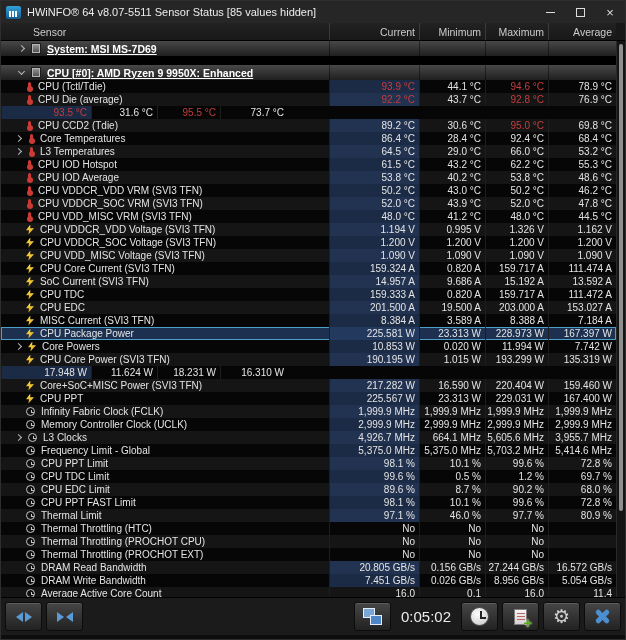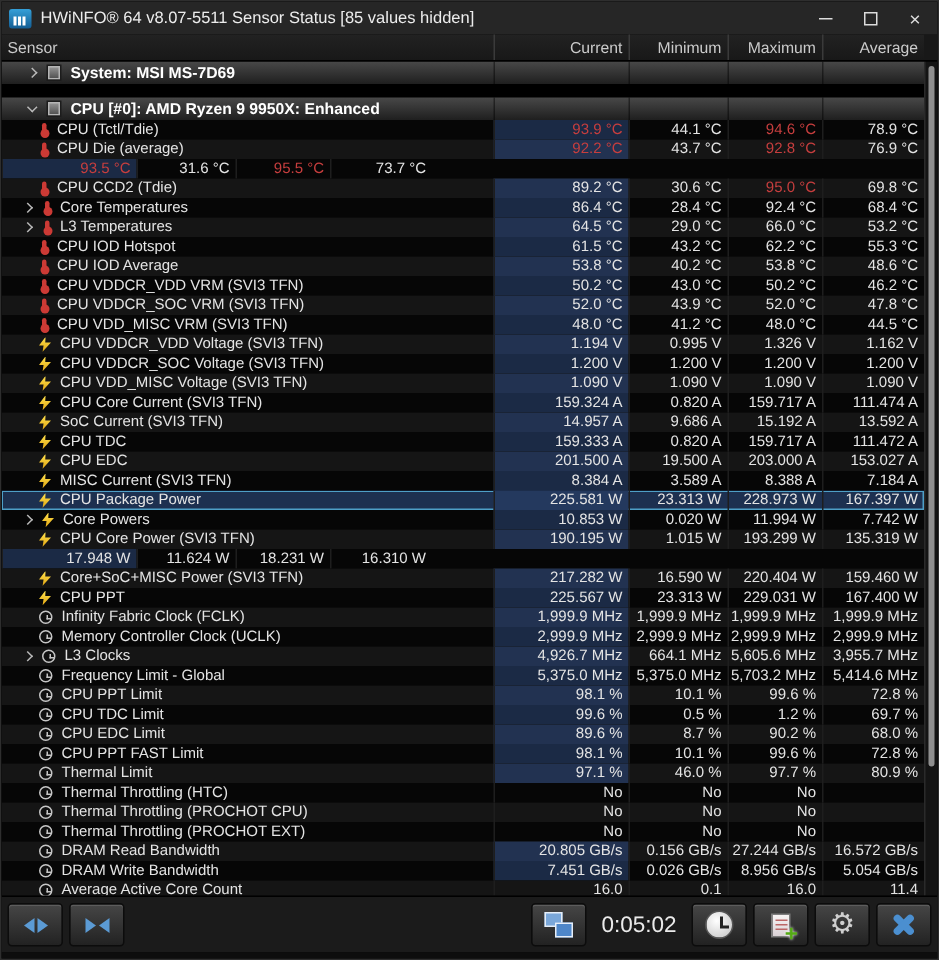--- a/index.html
+++ b/index.html
@@ -16,38 +16,38 @@
     background:linear-gradient(#35a0d8,#135d93);position:relative;flex:0 0 15px;}
   .appicon::before{content:"";position:absolute;left:3px;bottom:2px;width:2px;height:6px;background:#fff;
     box-shadow:3px 0 0 #fff,6px 0 0 #fff,3px -7px 0 -4px #fff;}
   .title{font-size:11px;color:#ededed;white-space:nowrap;overflow:hidden;flex:1;}
   .wctrl{width:30px;height:22px;display:flex;align-items:center;justify-content:center;flex:0 0 30px;}
   .min-glyph{width:9px;height:1px;background:#dcdcdc;}
   .max-glyph{width:9px;height:9px;border:1px solid #dcdcdc;}
   .close-glyph{color:#dcdcdc;font-size:13px;line-height:1;}
   
   .colheader{height:18px;flex:0 0 18px;display:flex;background:linear-gradient(#222,#181818);
-    border-bottom:1px solid #000;color:#cbcbcb;font-size:10.5px;align-items:flex-end;}
+    border-bottom:1px solid #000;color:#cbcbcb;font-size:10.5px;align-items:flex-end;padding-left:28px;}
   .colheader .h{height:100%;display:flex;align-items:center;border-left:1px solid #3a3a3a;
     justify-content:flex-end;padding:0 4px;}
   .colheader .h.sensor{flex:1;border-left:none;justify-content:flex-start;}
   .colheader .h.c0{flex:0 0 90px;} .colheader .h.c1{flex:0 0 66px;}
   .colheader .h.c2{flex:0 0 63px;} .colheader .h.c3{flex:0 0 68px;}
   .colheader .sb-corner{flex:0 0 9px;height:100%;background:#181818;}
   
   .bodyarea{flex:1;display:flex;background:#000;overflow:hidden;}
   .rowsarea{flex:1;display:flex;flex-direction:column;}
   .row{display:flex;height:13px;flex:0 0 13px;font-size:10px;color:#e4e4e4;background:#060606;}
   .row.alt{background:#151515;justify-content:space-between;}
   .spacer{height:9px;flex:0 0 9px;background:#000;}
   .row.section{height:15px;flex:0 0 15px;background:linear-gradient(#484848,#1f1f1f);
     font-weight:bold;font-size:10.5px;color:#fff;}
   .cell{display:flex;align-items:center;}
   .cell.name{flex:1;overflow:hidden;white-space:nowrap;padding-left:25px;}
-  .section .cell.name{padding-left:18px;}
+  .section .cell.name{padding-left:18px;text-decoration:underline;}
   .row.exp .cell.name{padding-left:15px;}
   .cell.val{justify-content:flex-end;padding-right:4px;border-left:1px solid #1e1e1e;
     font-size:10px;white-space:nowrap;}
   .section .cell.val{border-left:1px solid rgba(0,0,0,.45);}
   .cell.c0{flex:0 0 90px;} .cell.c1{flex:0 0 66px;} .cell.c2{flex:0 0 63px;} .cell.c3{flex:0 0 68px;}
   .cell.graph{background:#1b2a45;}
   .row.alt .cell.graph{background:#223251;}
   .cell.red{color:#c63e3e;padding-left:20px;}
   .row.selected{background:#1d3050;box-shadow:inset 0 0 0 1px #4e9fc7;z-index:2;}
   .row.selected .cell.graph{background:#24395e;padding-left:24px;}

